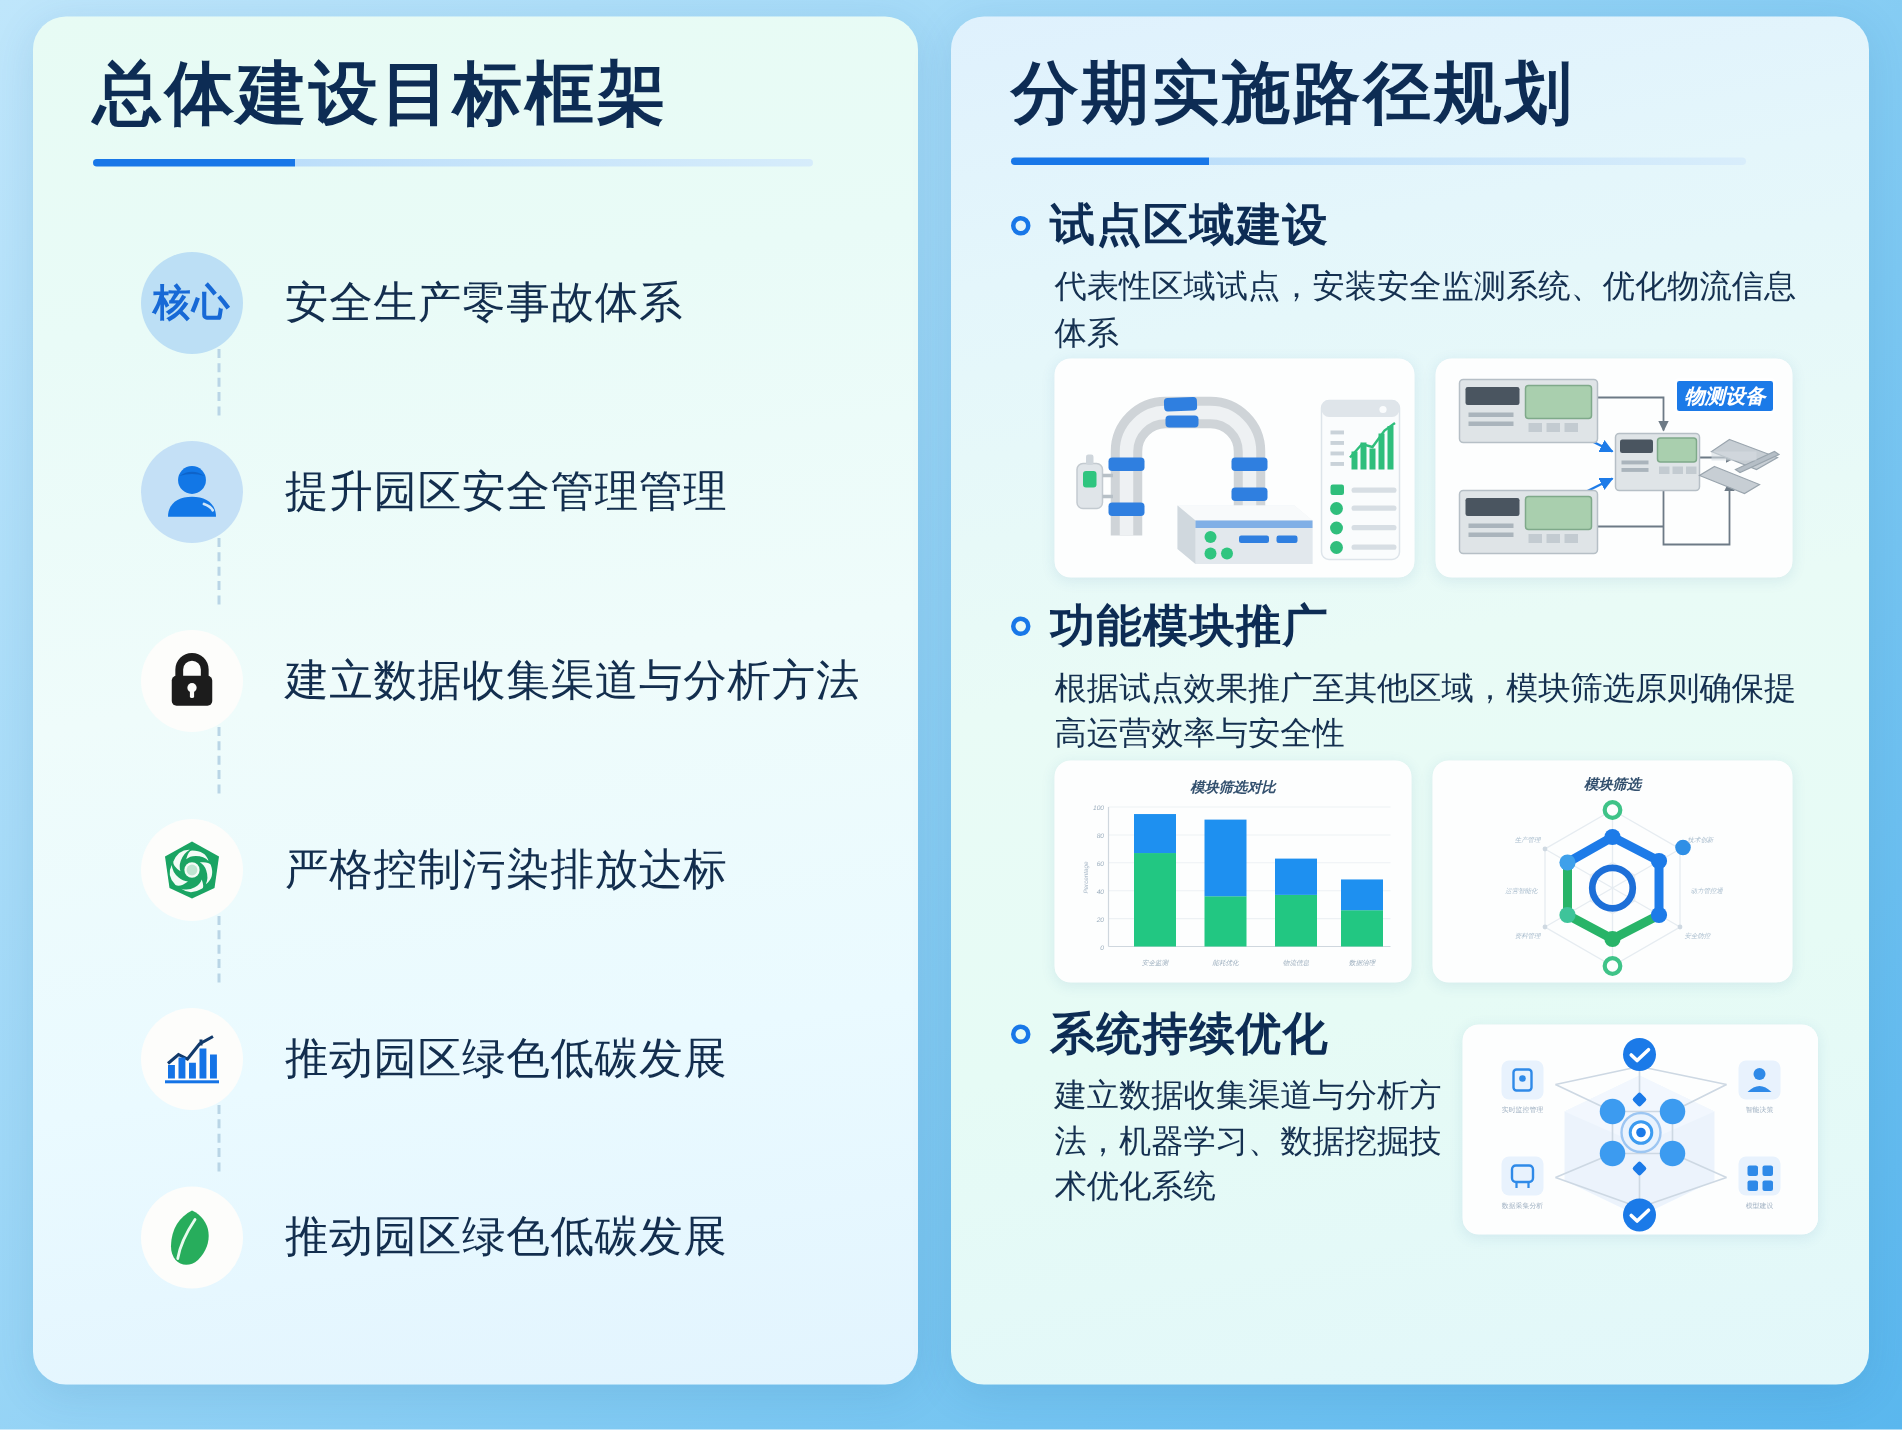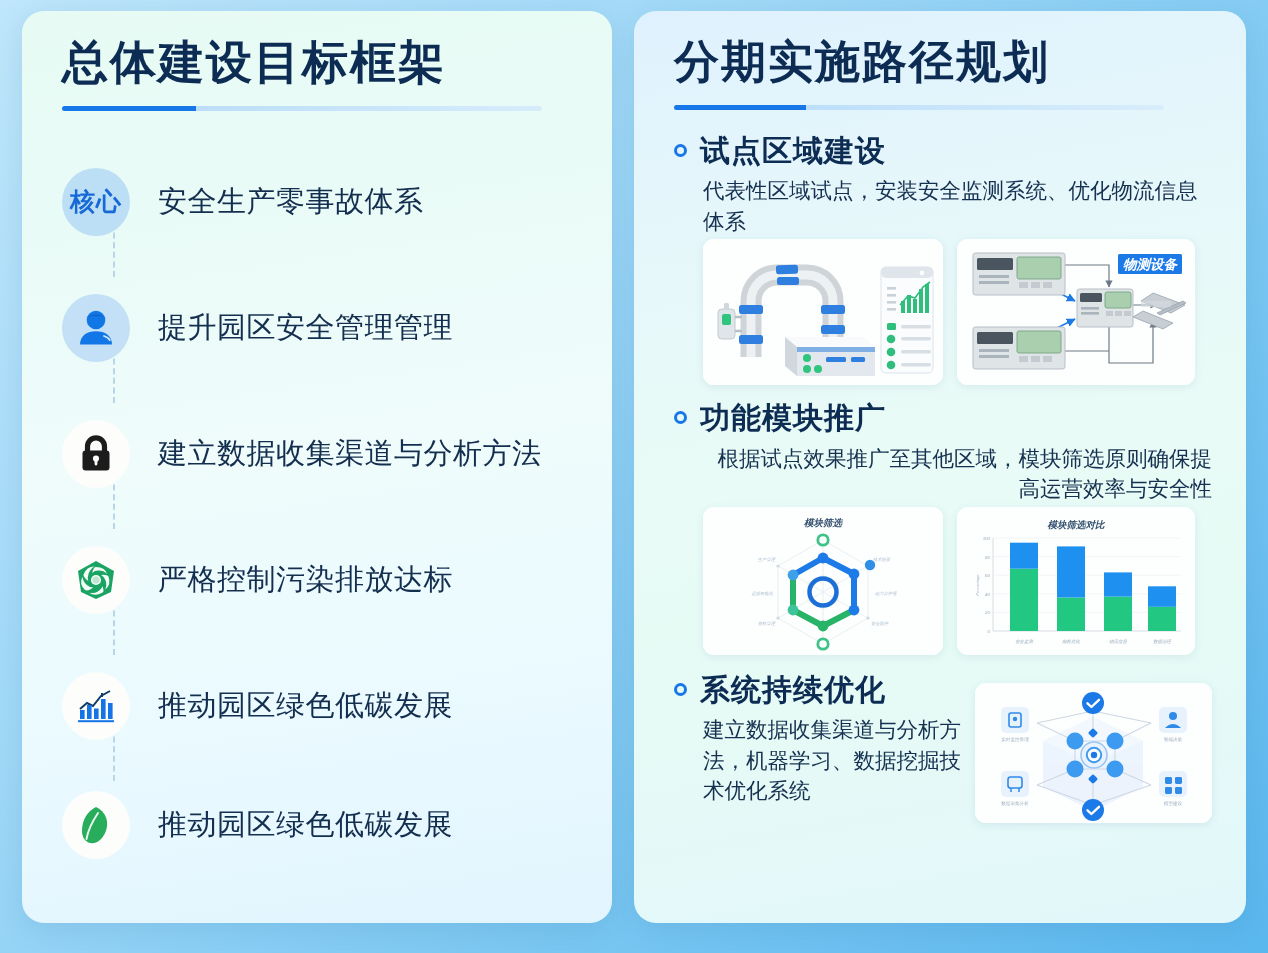--- a/index.html
+++ b/index.html
@@ -49,21 +49,21 @@
     margin-top: 18px;
     height: 5px;
     width: 480px;
     border-radius: 3px;
     background: linear-gradient(to right, #1877e8 0%, #1877e8 28%, #bcdefa 28%, #d6ecfb 100%);
   }
   .card-right .rule { width: 490px;
     background: linear-gradient(to right, #1877e8 0%, #1877e8 27%, #bddffa 27%, #d8edfb 100%); }
 
   
-  .goal-list { margin-top: 28px; position: relative; }
+  .goal-list { margin-top: 28px; position: relative; margin-left: 32px; }
   .goal-row {
     display: flex;
     align-items: center;
     height: 126px;
     position: relative;
   }
   .goal-row:last-child { height: 112px; }
   .conn {
     position: absolute;
     left: 51px;
@@ -383,28 +383,74 @@
 
                 <g>
                   <rect x="160" y="14" width="66" height="22" rx="2.5" fill="#1b7ae8" stroke="#ffffff" stroke-width="2"></rect>
                   <text x="193" y="29.5" text-anchor="middle" fill="#ffffff" font-size="13.5" font-weight="700">物测设备</text>
                 </g>
               </svg>
             </div>
           </div>
         </div>
 
-        <div class="section" style="margin-top:14px;text-align:right;">
+        <div class="section" style="margin-top:14px;">
           <div class="sec-head">
             <span class="ring"></span>
             <div class="sec-title">功能模块推广</div>
           </div>
           <div class="sec-desc">根据试点效果推广至其他区域，模块筛选原则确保提高运营效率与安全性</div>
 
           <div class="media-row">
+
+            <div class="media m4">
+              <svg width="238" height="148" viewBox="0 0 238 148">
+                <rect width="238" height="148" fill="#fdfefe"></rect>
+                <text x="119" y="21" text-anchor="middle" class="chart-title">模块筛选对比</text>
+
+                <g stroke="#edf1f4" stroke-width="0.7">
+                  <line x1="36" y1="31" x2="224" y2="31"></line>
+                  <line x1="36" y1="49.6" x2="224" y2="49.6"></line>
+                  <line x1="36" y1="68.2" x2="224" y2="68.2"></line>
+                  <line x1="36" y1="86.8" x2="224" y2="86.8"></line>
+                  <line x1="36" y1="105.4" x2="224" y2="105.4"></line>
+                </g>
+                <line x1="36" y1="31" x2="36" y2="124" stroke="#cfd7de" stroke-width="0.8"></line>
+                <line x1="36" y1="124" x2="224" y2="124" stroke="#cfd7de" stroke-width="0.8"></line>
+
+                <g class="axis-lbl" text-anchor="end" fill="#a8b6c3">
+                  <text x="33" y="33">100</text>
+                  <text x="33" y="51.6">80</text>
+                  <text x="33" y="70.2">60</text>
+                  <text x="33" y="88.8">40</text>
+                  <text x="33" y="107.4">20</text>
+                  <text x="33" y="126">0</text>
+                </g>
+                <text x="22" y="78" class="tiny-lbl" text-anchor="middle" transform="rotate(-90 22 78)">Percentage</text>
+
+                <rect x="53" y="61.7" width="28" height="62.3" fill="#22c782"></rect>
+                <rect x="53" y="35.7" width="28" height="26" fill="#1e90f0"></rect>
+
+                <rect x="100" y="90.5" width="28" height="33.5" fill="#22c782"></rect>
+                <rect x="100" y="39.4" width="28" height="51.1" fill="#1e90f0"></rect>
+
+                <rect x="147" y="89.6" width="28" height="34.4" fill="#22c782"></rect>
+                <rect x="147" y="65.4" width="28" height="24.2" fill="#1e90f0"></rect>
+
+                <rect x="191" y="99.8" width="28" height="24.2" fill="#22c782"></rect>
+                <rect x="191" y="79.3" width="28" height="20.5" fill="#1e90f0"></rect>
+
+                <g class="axis-lbl" text-anchor="middle" fill="#a8b6c3">
+                  <text x="67" y="136">安全监测</text>
+                  <text x="114" y="136">能耗优化</text>
+                  <text x="161" y="136">物流信息</text>
+                  <text x="205" y="136">数据治理</text>
+                </g>
+              </svg>
+            </div>
 
             <div class="media m3">
               <svg width="240" height="148" viewBox="0 0 240 148">
                 <rect width="240" height="148" fill="#fdfefe"></rect>
                 <text x="120" y="19" text-anchor="middle" class="chart-title">模块筛选</text>
                 <g transform="translate(120,85)">
 
                   <g fill="none" stroke="#e6ecf1" stroke-width="0.9">
                     <polygon points="0,-52 45,-26 45,26 0,52 -45,26 -45,-26"></polygon>
                     <polygon points="0,-34 29.4,-17 29.4,17 0,34 -29.4,17 -29.4,-17"></polygon>
@@ -436,66 +482,20 @@
                     <circle cx="-45" cy="26" r="1.6"></circle>
                     <circle cx="45" cy="26" r="1.6"></circle>
                   </g>
 
                   <text x="-48" y="-31" text-anchor="end" class="radar-lbl">生产管理</text>
                   <text x="-50" y="3" text-anchor="end" class="radar-lbl">运营智能化</text>
                   <text x="-48" y="33" text-anchor="end" class="radar-lbl">资料管理</text>
                   <text x="50" y="-31" text-anchor="start" class="radar-lbl">技术创新</text>
                   <text x="52" y="3" text-anchor="start" class="radar-lbl">动力管控通</text>
                   <text x="48" y="33" text-anchor="start" class="radar-lbl">安全防控</text>
-                </g>
-              </svg>
-            </div>
-
-            <div class="media m4">
-              <svg width="238" height="148" viewBox="0 0 238 148">
-                <rect width="238" height="148" fill="#fdfefe"></rect>
-                <text x="119" y="21" text-anchor="middle" class="chart-title">模块筛选对比</text>
-
-                <g stroke="#edf1f4" stroke-width="0.7">
-                  <line x1="36" y1="31" x2="224" y2="31"></line>
-                  <line x1="36" y1="49.6" x2="224" y2="49.6"></line>
-                  <line x1="36" y1="68.2" x2="224" y2="68.2"></line>
-                  <line x1="36" y1="86.8" x2="224" y2="86.8"></line>
-                  <line x1="36" y1="105.4" x2="224" y2="105.4"></line>
-                </g>
-                <line x1="36" y1="31" x2="36" y2="124" stroke="#cfd7de" stroke-width="0.8"></line>
-                <line x1="36" y1="124" x2="224" y2="124" stroke="#cfd7de" stroke-width="0.8"></line>
-
-                <g class="axis-lbl" text-anchor="end" fill="#a8b6c3">
-                  <text x="33" y="33">100</text>
-                  <text x="33" y="51.6">80</text>
-                  <text x="33" y="70.2">60</text>
-                  <text x="33" y="88.8">40</text>
-                  <text x="33" y="107.4">20</text>
-                  <text x="33" y="126">0</text>
-                </g>
-                <text x="22" y="78" class="tiny-lbl" text-anchor="middle" transform="rotate(-90 22 78)">Percentage</text>
-
-                <rect x="53" y="61.7" width="28" height="62.3" fill="#22c782"></rect>
-                <rect x="53" y="35.7" width="28" height="26" fill="#1e90f0"></rect>
-
-                <rect x="100" y="90.5" width="28" height="33.5" fill="#22c782"></rect>
-                <rect x="100" y="39.4" width="28" height="51.1" fill="#1e90f0"></rect>
-
-                <rect x="147" y="89.6" width="28" height="34.4" fill="#22c782"></rect>
-                <rect x="147" y="65.4" width="28" height="24.2" fill="#1e90f0"></rect>
-
-                <rect x="191" y="99.8" width="28" height="24.2" fill="#22c782"></rect>
-                <rect x="191" y="79.3" width="28" height="20.5" fill="#1e90f0"></rect>
-
-                <g class="axis-lbl" text-anchor="middle" fill="#a8b6c3">
-                  <text x="67" y="136">安全监测</text>
-                  <text x="114" y="136">能耗优化</text>
-                  <text x="161" y="136">物流信息</text>
-                  <text x="205" y="136">数据治理</text>
                 </g>
               </svg>
             </div>
           </div>
         </div>
 
         <div class="section" style="margin-top:16px;">
           <div class="sec3-wrap">
             <div style="flex:1;">
               <div class="sec-head">

